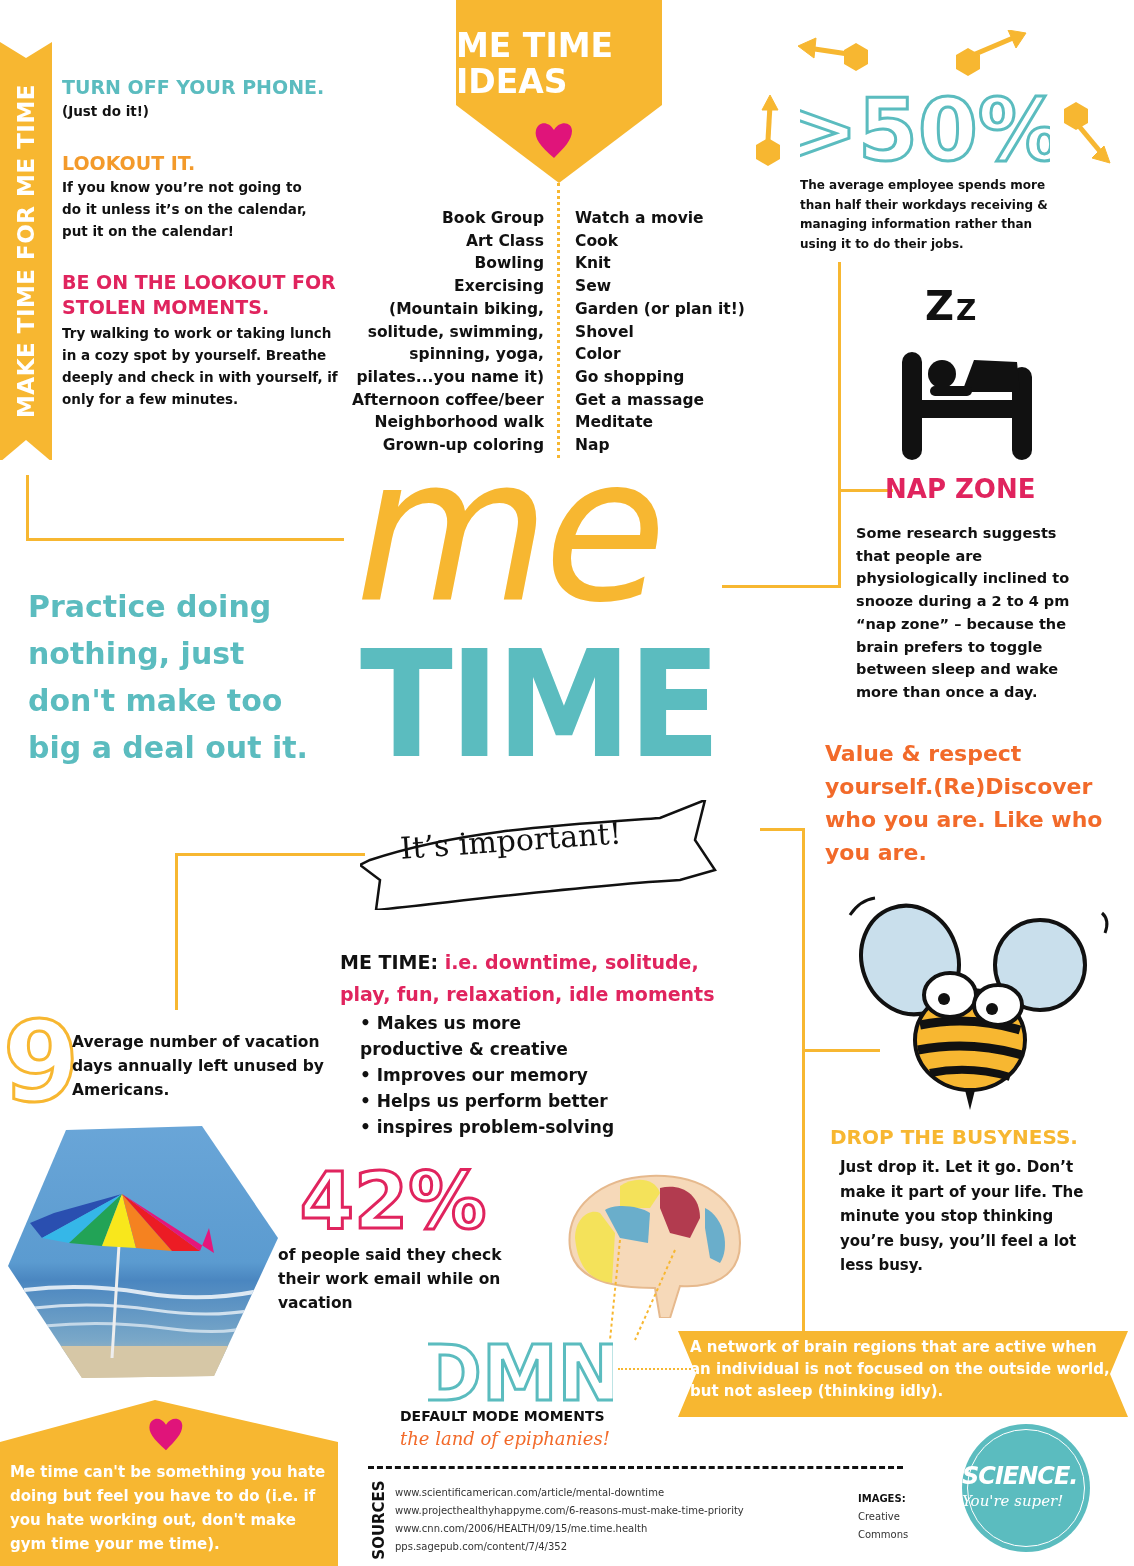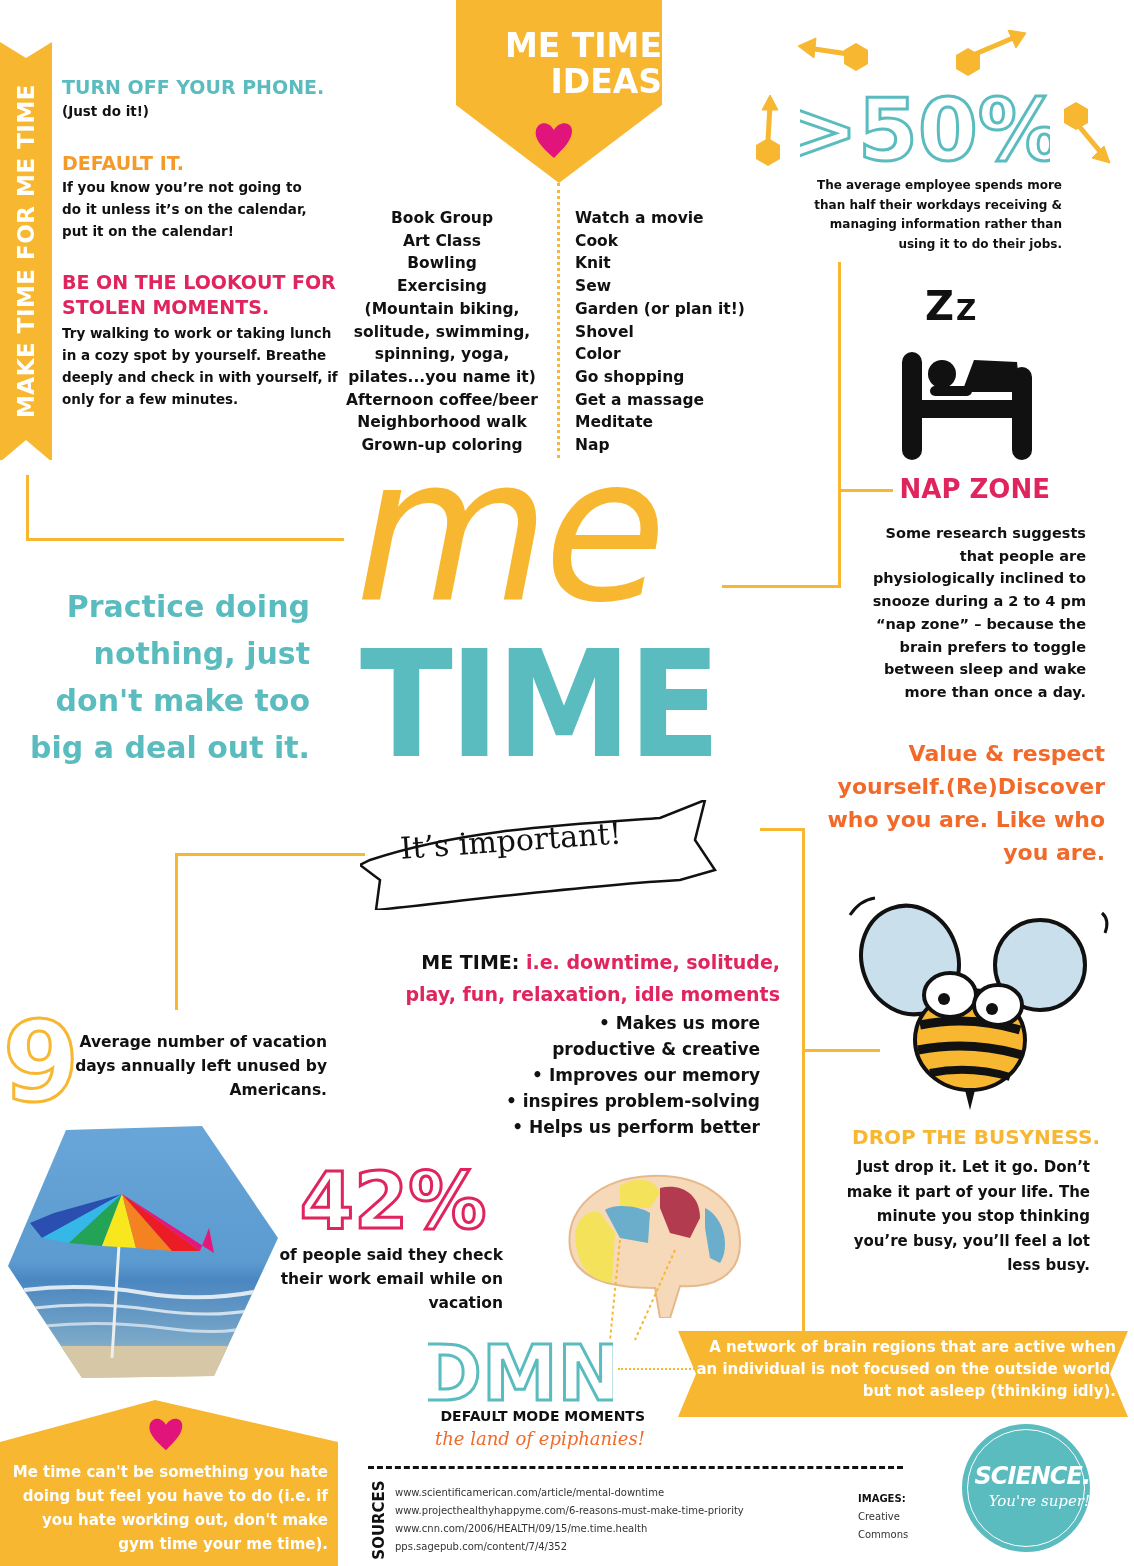--- a/index.html
+++ b/index.html
@@ -1,20 +1,20 @@
 <!DOCTYPE html>
 <html><head>
 <meta charset="utf-8">
 <style>
   html,body{margin:0;padding:0;background:#fff;}
   body{width:1134px;height:1566px;position:relative;overflow:hidden;font-family:"DejaVu Sans","Liberation Sans",sans-serif;color:#111;}
   .abs{position:absolute;}
   .b{font-weight:bold;}
-  .c{text-align:right;}
-  .r{text-align:center;}
+  .c{text-align:left;}
+  .r{text-align:right;}
   .line{position:absolute;background:#f7b731;}
   
   .vbanner{left:0;top:42px;width:52px;height:418px;background:#f7b731;}
   .vbanner-text{position:absolute;left:26px;top:209px;transform:translate(-50%,-50%) rotate(-90deg);white-space:nowrap;color:#fff;font-weight:bold;font-size:23px;letter-spacing:0.5px;}
   .tip h3{margin:0;font-size:19px;font-weight:bold;line-height:22px;}
   .tip p{margin:2px 0 0 0;font-size:13.5px;font-weight:bold;line-height:22px;}
   .ideas-col div{font-size:15.5px;font-weight:bold;line-height:22.7px;white-space:nowrap;}
   .outline-num{fill:none;stroke-width:3;font-family:"DejaVu Sans",sans-serif;font-weight:bold;}
   .src div{font-size:10px;line-height:18px;color:#333;white-space:nowrap;}
 </style>
@@ -29,21 +29,21 @@
 </div>
 <svg class="abs" style="left:0;top:432px" width="52" height="30">
     <polygon points="0,30 26,8 52,30" fill="#fff"></polygon>
   </svg>
 
 <div class="abs tip" style="left:62px;top:76px;width:280px;">
   <h3 style="color:#5bbcbf">TURN OFF YOUR PHONE.</h3>
   <p>(Just do it!)</p>
 </div>
 <div class="abs tip" style="left:62px;top:152px;width:262px;">
-  <h3 style="color:#f39a2b">DEFAULT IT.</h3>
+  <h3 style="color:#f39a2b">LOOKOUT IT.</h3>
   <p>If you know you’re not going to do it unless it’s on the calendar, put it on the calendar!</p>
 </div>
 <div class="abs tip" style="left:62px;top:270px;width:282px;">
   <h3 style="color:#e0245e;line-height:25px">BE ON THE LOOKOUT FOR STOLEN MOMENTS.</h3>
   <p>Try walking to work or taking lunch in a cozy spot by yourself. Breathe deeply and check in with yourself, if only for a few minutes.</p>
 </div>
 
 <svg class="abs" style="left:456px;top:0" width="206" height="185">
   <polygon points="0,0 206,0 206,105 103,183 0,105" fill="#f7b731"></polygon>
 </svg>
@@ -159,22 +159,22 @@
 <div class="line" style="left:175px;top:853px;width:3px;height:157px;"></div>
 <div class="line" style="left:175px;top:853px;width:190px;height:3px;"></div>
 <div class="abs b c" style="left:340px;top:946px;width:440px;font-size:19px;line-height:32px;">
   <div><span>ME TIME:</span> <span style="color:#e0245e">i.e. downtime, solitude,</span></div>
   <div style="color:#e0245e">play, fun, relaxation, idle moments</div>
 </div>
 <div class="abs b c" style="left:360px;top:1010px;width:400px;font-size:17px;line-height:26px;">
   <div>• Makes us more</div>
   <div>productive &amp; creative</div>
   <div>• Improves our memory</div>
+  <div>• Helps us perform better</div>
   <div>• inspires problem-solving</div>
-  <div>• Helps us perform better</div>
 </div>
 
 <svg class="abs" style="left:6px;top:1012px" width="70" height="96">
   <text x="35" y="88" text-anchor="middle" font-size="110" class="outline-num" stroke="#f7b731">9</text>
 </svg>
 <div class="abs b c" style="left:72px;top:1030px;width:255px;font-size:15.5px;line-height:24px;">Average number of vacation days annually left unused  by Americans.</div>
 
 <svg class="abs" style="left:4px;top:1118px" width="276" height="262" viewBox="0 0 276 262">
   <defs>
     <clipPath id="hex">

